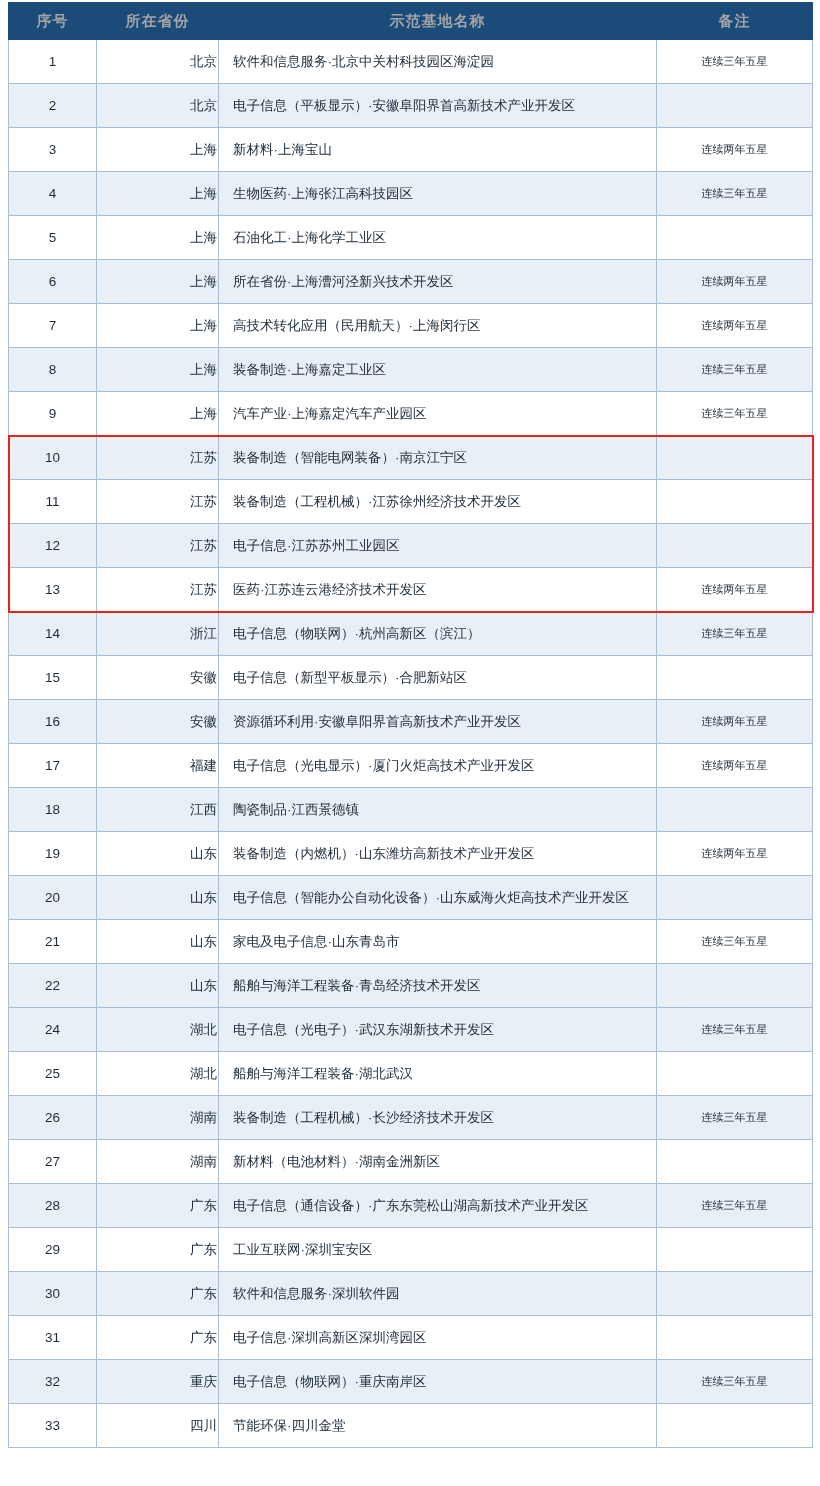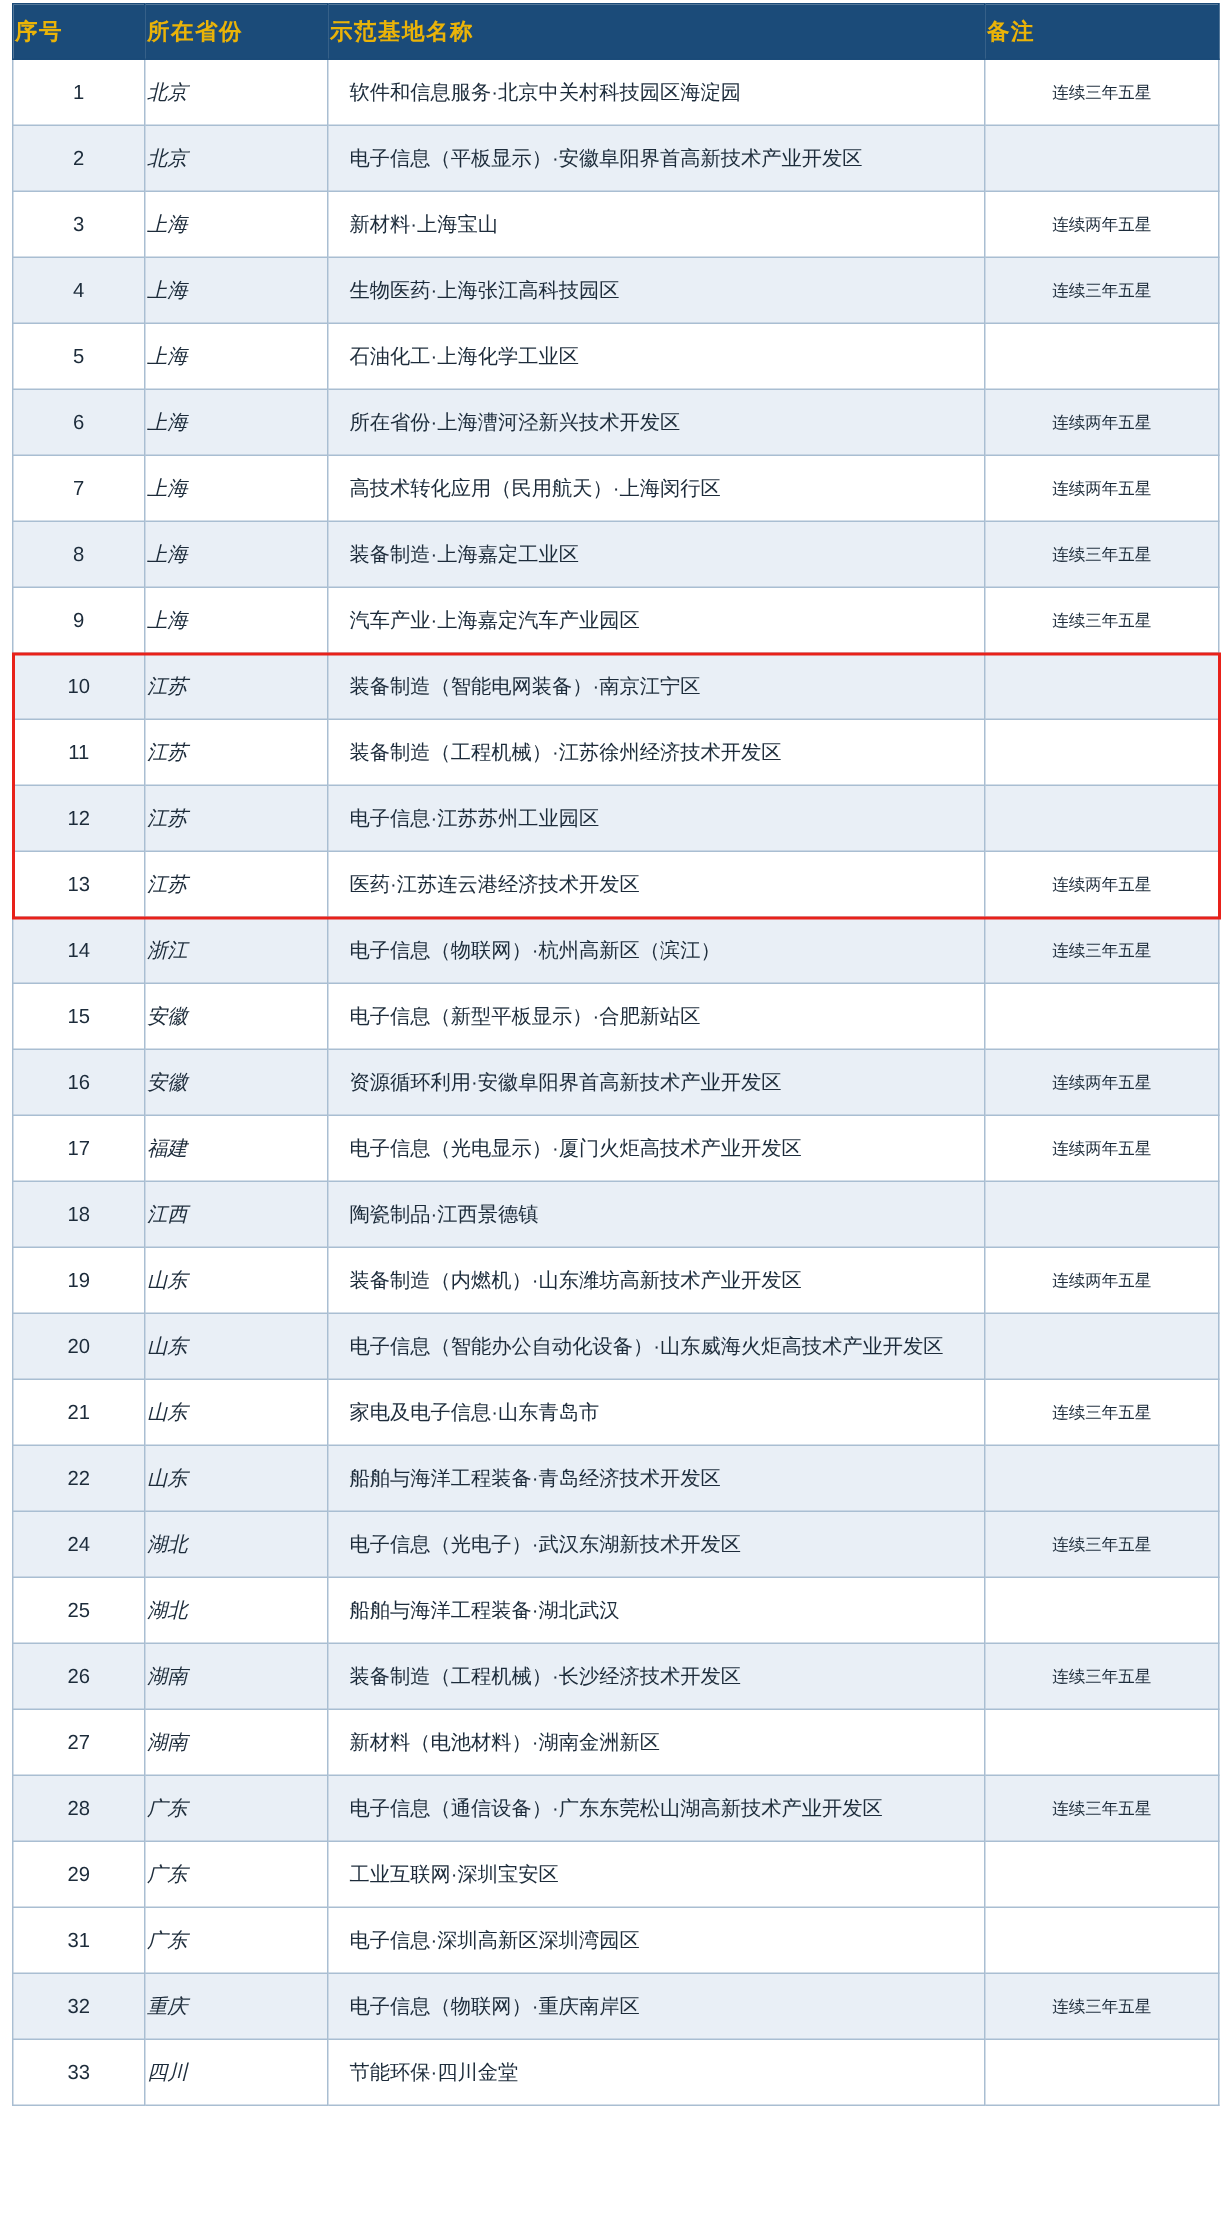--- a/index.html
+++ b/index.html
@@ -25,40 +25,40 @@
     font-size: 13px;
     color: #1c2b3a;
   }
   table.grid col.c-idx { width: 88px; }
   table.grid col.c-prov { width: 122px; }
   table.grid col.c-name { width: 438px; }
   table.grid col.c-note { width: 156px; }
 
   thead th {
     background: #1b4b79;
-    color: #eab308;
+    color: #a3a3a3;
     font-weight: bold;
     font-size: 15px;
     letter-spacing: 1px;
     height: 34px;
     border: 1px solid #1b4b79;
-    text-align: left;
+    text-align: center;
     vertical-align: middle;
   }
   tbody td {
     border: 1px solid #a9bed2;
     height: 41px;
     vertical-align: middle;
     font-size: 13.5px;
   }
   tbody tr.odd td { background: #ffffff; }
   tbody tr.even td { background: #e9eff6; }
 
   td.idx { text-align: center; width: 88px; }
-  td.prov { text-align: left; width: 122px; font-style: italic; }
+  td.prov { text-align: right; width: 122px; }
   td.name { text-align: left; padding-left: 14px; width: 438px; }
   td.note { text-align: center; width: 156px; font-size: 11px; }
 
   
   .highlight-box {
     position: absolute;
     border: 2.5px solid #e8211a;
     pointer-events: none;
     box-sizing: border-box;
   }
@@ -244,20 +244,26 @@
           <td class="prov">广东</td>
           <td class="name">电子信息（通信设备）·广东东莞松山湖高新技术产业开发区</td>
           <td class="note">连续三年五星</td>
         </tr>
         <tr class="odd">
           <td class="idx">29</td>
           <td class="prov">广东</td>
           <td class="name">工业互联网·深圳宝安区</td>
           <td class="note"></td>
         </tr>
+        <tr class="even">
+          <td class="idx">30</td>
+          <td class="prov">广东</td>
+          <td class="name">软件和信息服务·深圳软件园</td>
+          <td class="note"></td>
+        </tr>
         <tr class="odd">
           <td class="idx">31</td>
           <td class="prov">广东</td>
           <td class="name">电子信息·深圳高新区深圳湾园区</td>
           <td class="note"></td>
         </tr>
         <tr class="even">
           <td class="idx">32</td>
           <td class="prov">重庆</td>
           <td class="name">电子信息（物联网）·重庆南岸区</td>

